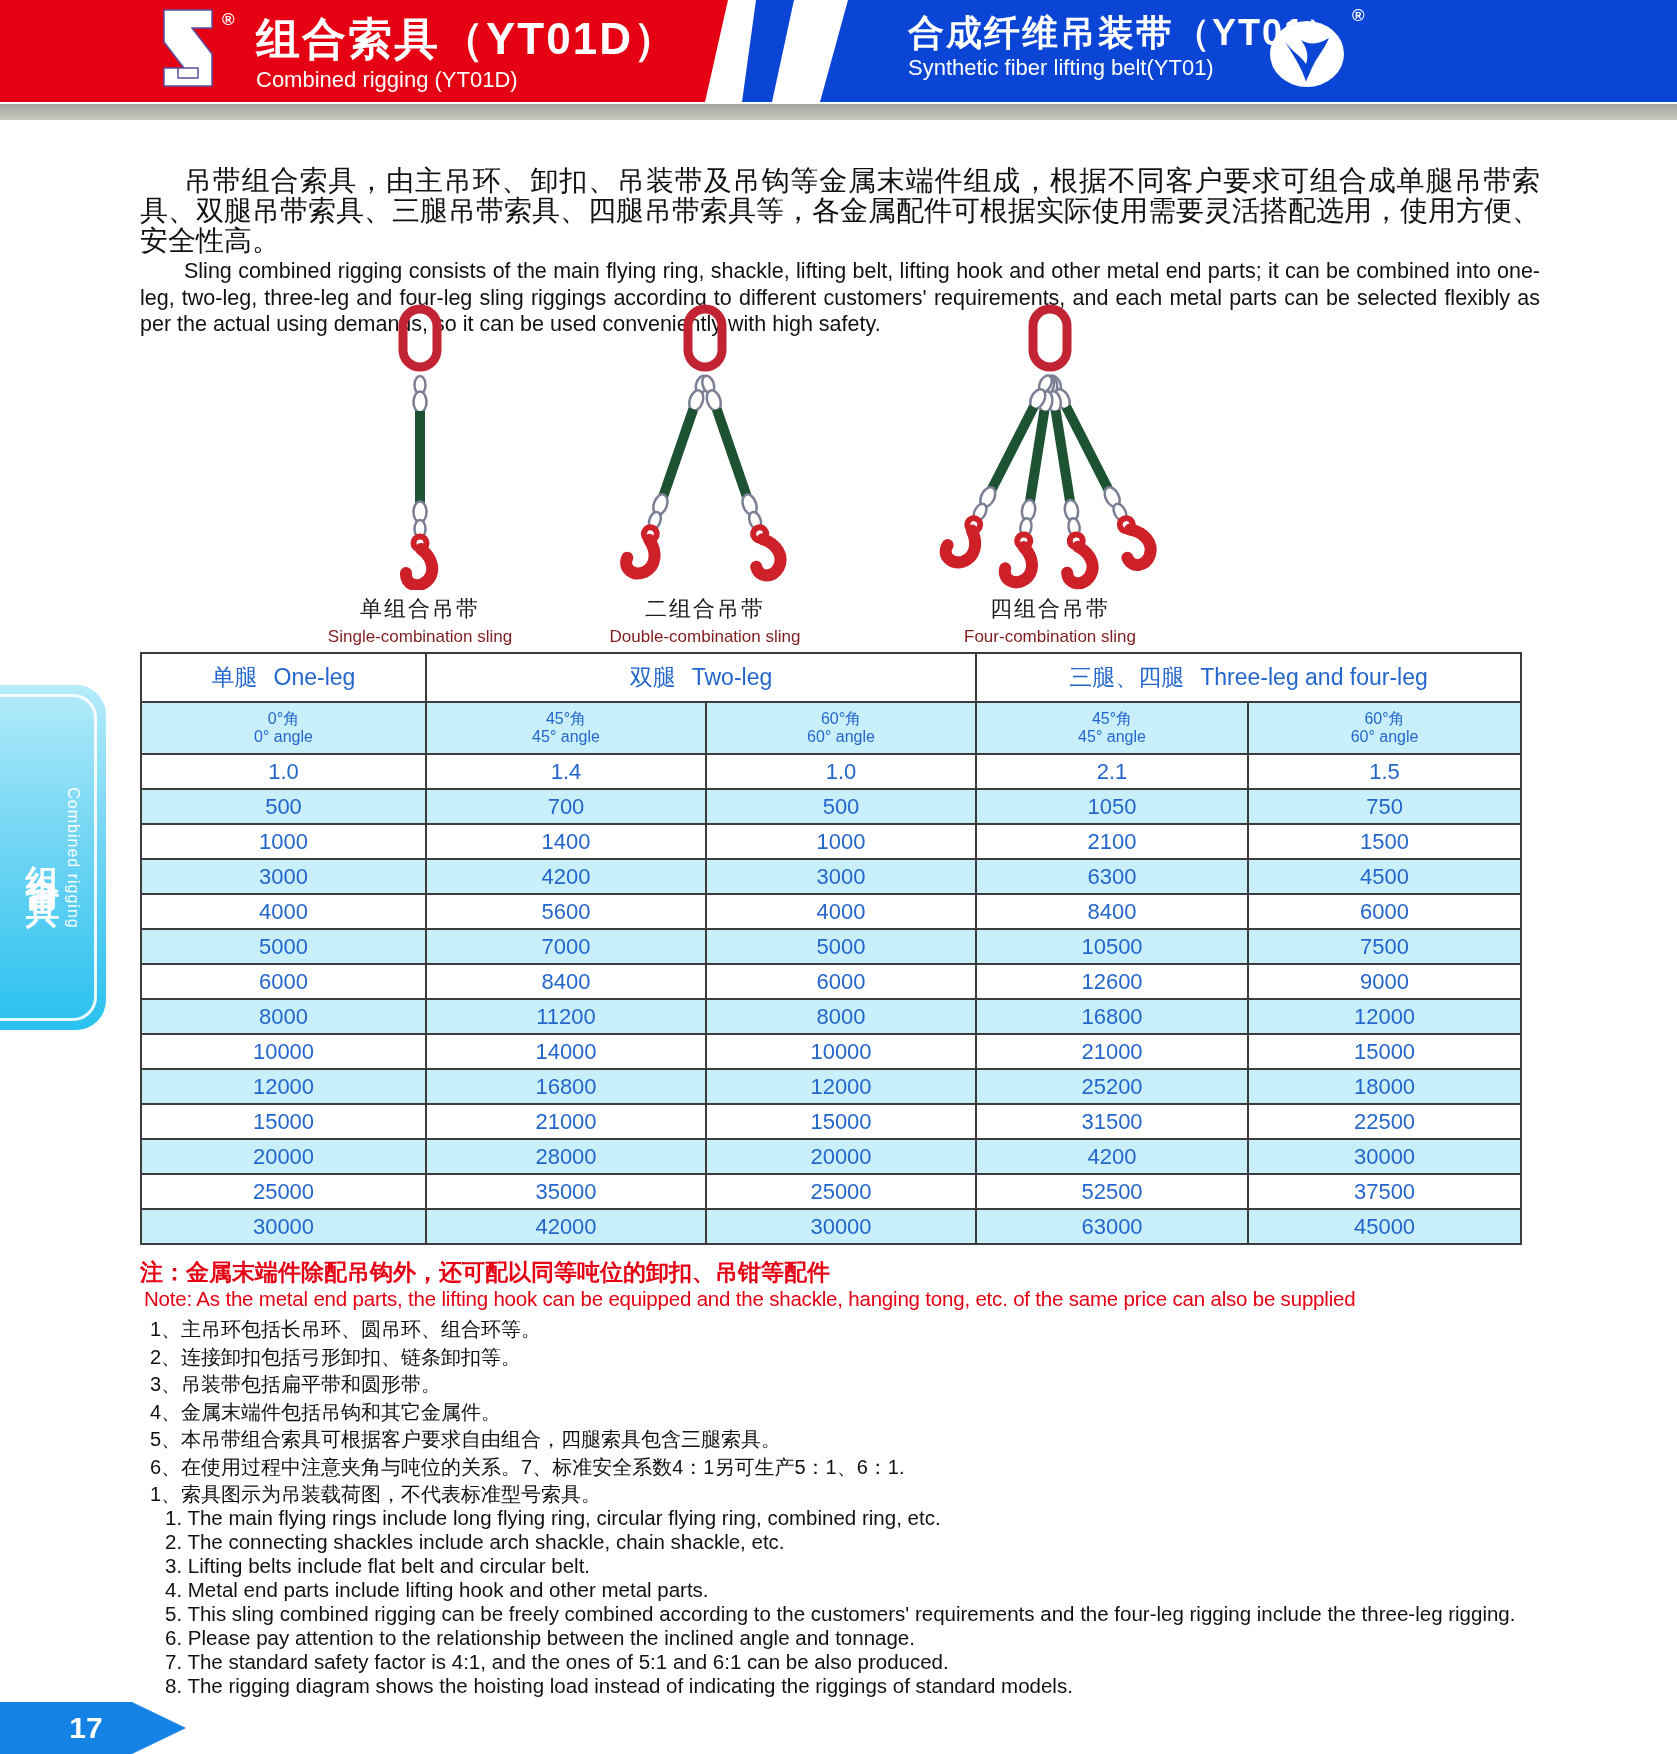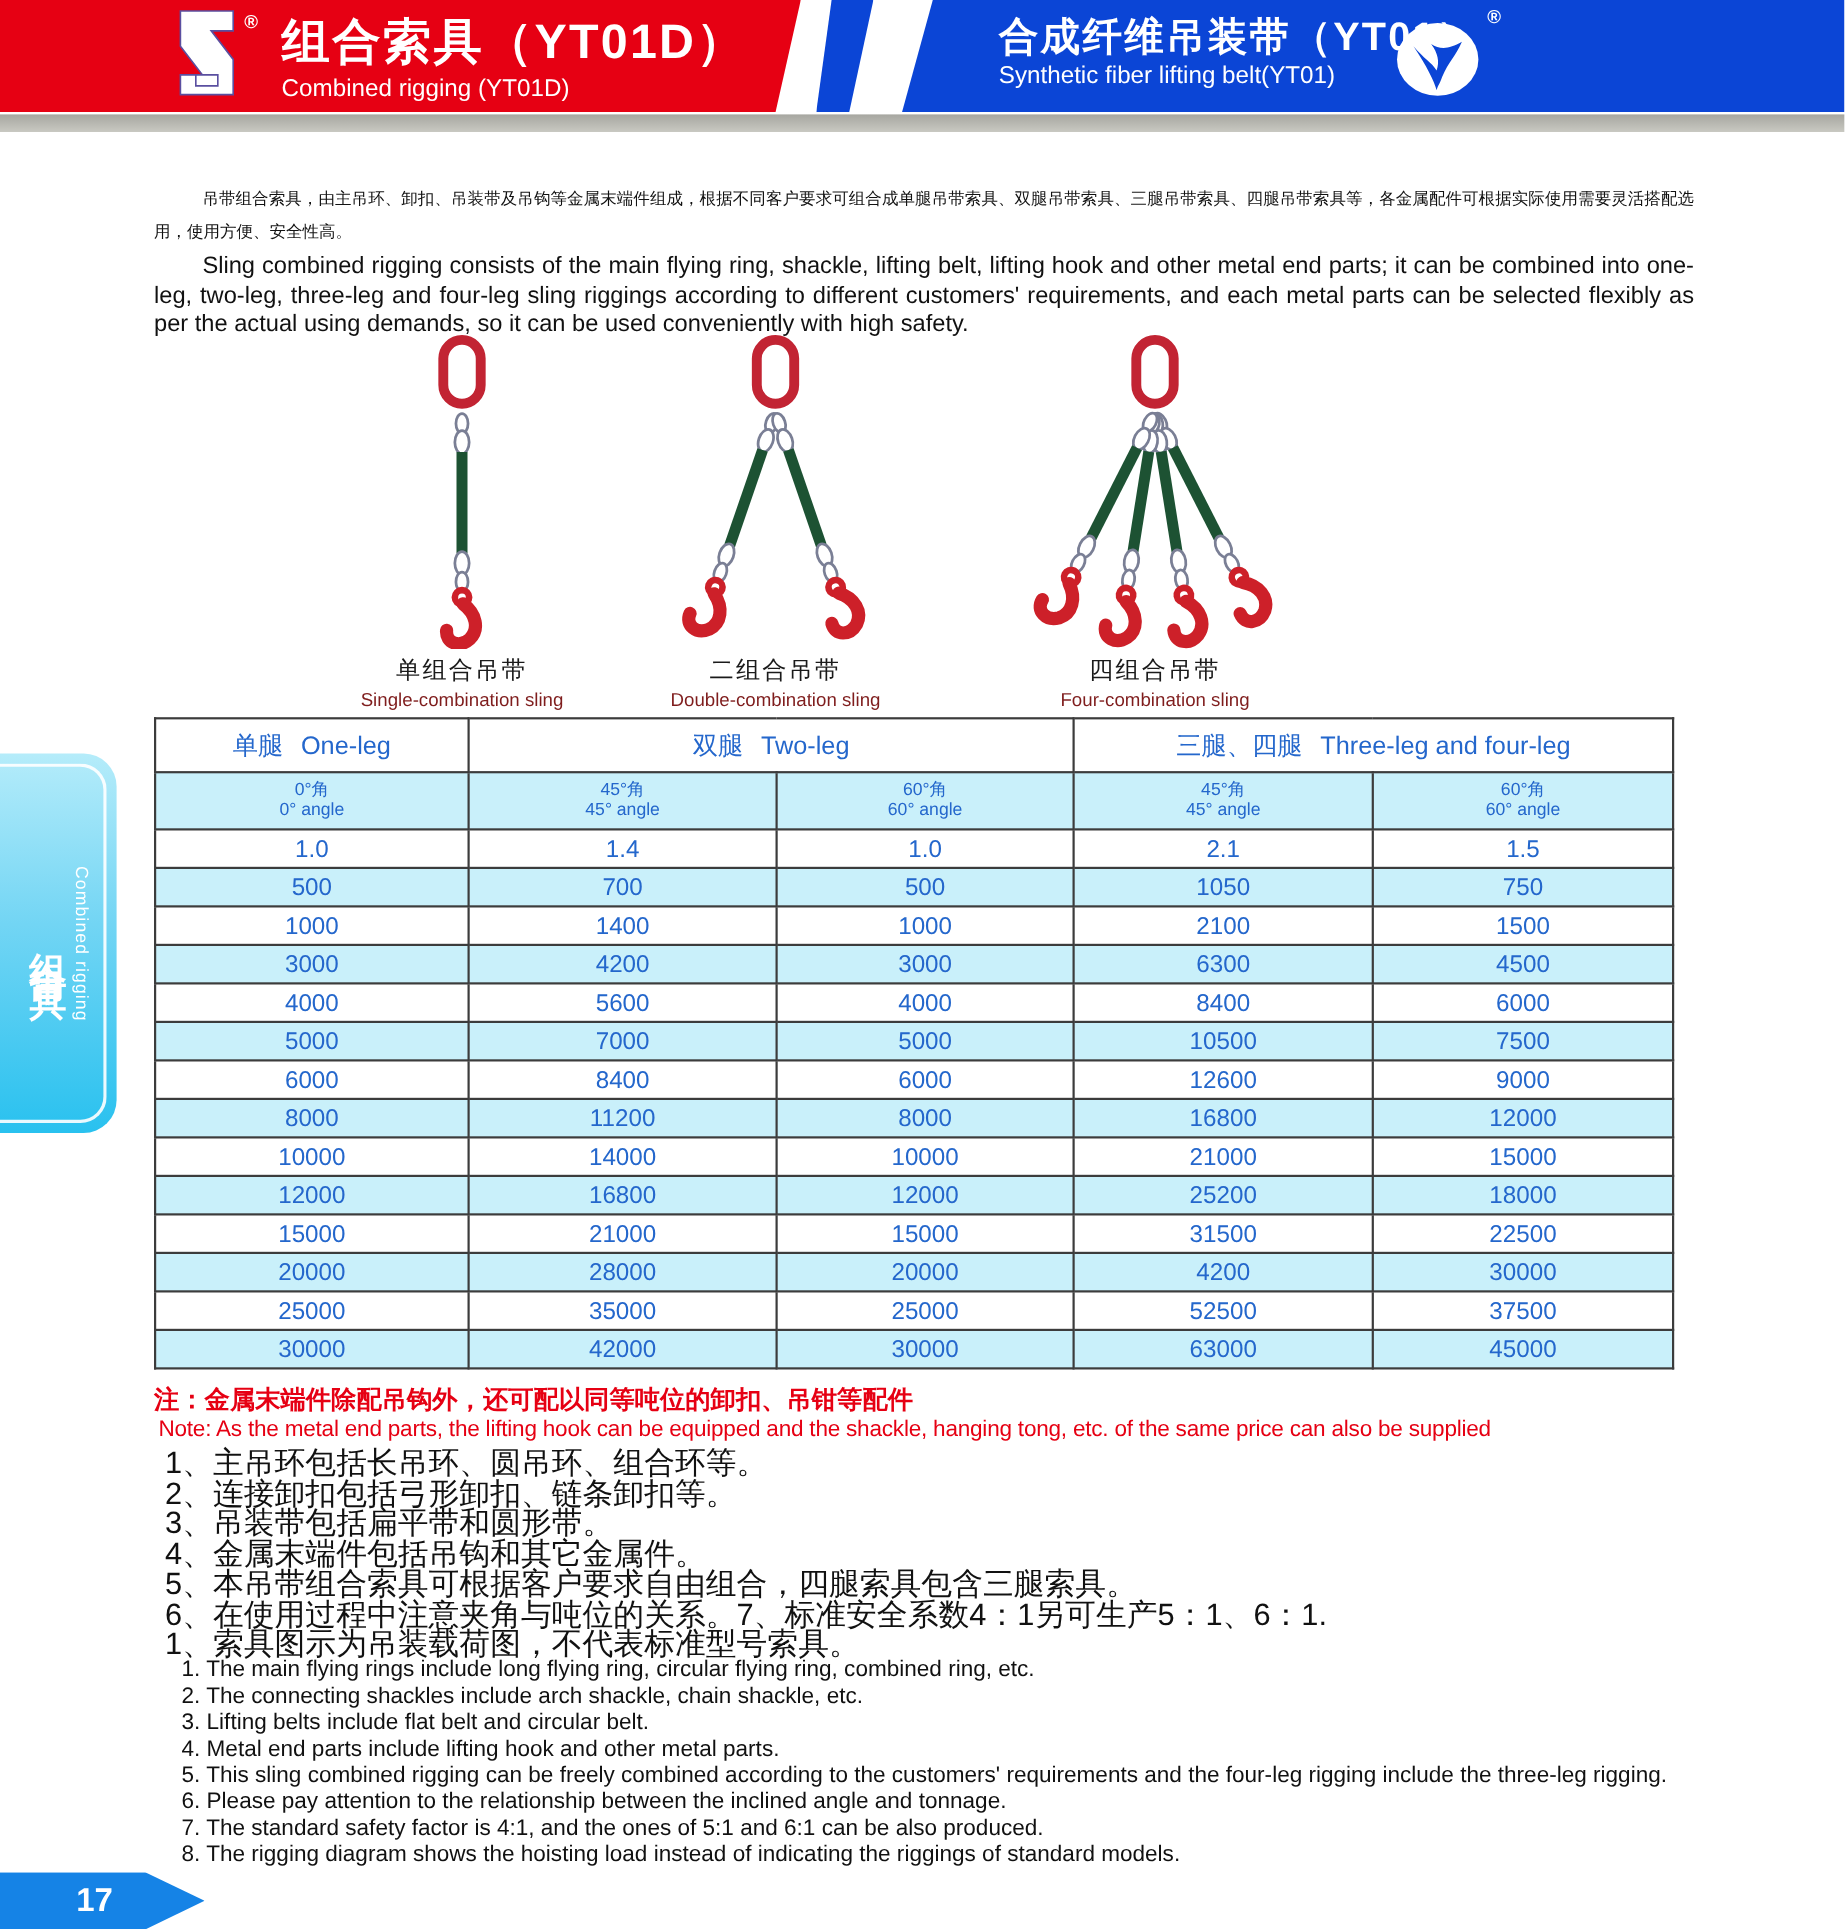--- a/index.html
+++ b/index.html
@@ -20,21 +20,21 @@
   .titles-right{position:absolute;left:96px;top:12px;color:#fff;}
   .t-zh{font-size:44px;font-weight:bold;letter-spacing:2px;line-height:1.15;}
   .t-en{font-size:22px;line-height:1.2;margin-top:2px;}
   .logo-right{position:absolute;left:455px;top:12px;width:90px;height:80px;}
   .gray-strip{position:absolute;top:104px;left:0;width:1677px;height:16px;
               background:linear-gradient(180deg,#a6a6a0,#c9c9c2);}
 
   
   .intro{position:absolute;top:166px;left:140px;width:1400px;}
   .intro p{margin:0;text-align:justify;}
-  .intro-zh{font-size:15px;line-height:30px;text-indent:44px;color:#111;}
+  .intro-zh{font-size:28px;line-height:30px;text-indent:44px;color:#111;}
   .intro-en{font-size:21.5px;line-height:26.5px;text-indent:44px;color:#111;margin-top:2px !important;}
 
   
   .figures{position:absolute;top:300px;left:140px;width:1395px;height:350px;}
   .fig{position:absolute;top:0;text-align:center;margin:0;}
   .fig-1{left:110px;width:340px;} .fig-2{left:395px;width:340px;} .fig-3{left:740px;width:340px;}
   .fig svg{display:block;margin:0 auto;}
   .fig figcaption{margin-top:4px;}
   .cap-zh{font-size:22px;color:#1a1a1a;letter-spacing:2px;}
   .cap-en{font-size:17px;color:#7f1d1d;margin-top:3px;}
@@ -52,21 +52,21 @@
   .cap-table thead tr.grp td{font-size:23px;height:47px;background:#fff;}
   .cap-table thead tr.ang td{background:var(--row-cyan);height:50px;line-height:1.15;font-size:16px;}
   .cap-table tbody tr:nth-child(even) td{background:var(--row-cyan);}
   .grp .gap{display:inline-block;width:16px;}
 
   
   .note-red-zh{position:absolute;top:1257px;left:140px;width:1420px;color:var(--note-red);
                font-weight:bold;font-size:23px;}
   .note-red-en{position:absolute;top:1287px;left:144px;width:1430px;color:var(--note-red);
                font-size:20.5px;letter-spacing:-0.2px;}
-  .notes-zh{position:absolute;top:1316px;left:140px;width:1420px;font-size:28px;color:#111;}
+  .notes-zh{position:absolute;top:1316px;left:140px;width:1420px;font-size:20px;color:#111;}
   .notes-zh .note-line{line-height:27.5px;text-indent:10px;}
   .notes-en{position:absolute;top:1506px;left:140px;width:1435px;font-size:20.5px;color:#111;}
   .notes-en .note-line{line-height:24px;text-indent:25px;}
 
   
   .side-tab{position:absolute;left:0;top:685px;width:106px;height:345px;border-radius:0 30px 30px 0;
             background:linear-gradient(180deg,var(--sidebar-top) 0%,#72d5f4 45%,var(--sidebar-bottom) 100%);}
   .side-tab::before{content:"";position:absolute;top:9px;bottom:9px;left:-20px;right:9px;
             border:3px solid rgba(255,255,255,.9);border-left:none;border-radius:0 24px 24px 0;}
   .side-zh{position:absolute;left:20px;top:50%;transform:translateY(-50%);writing-mode:vertical-rl;

